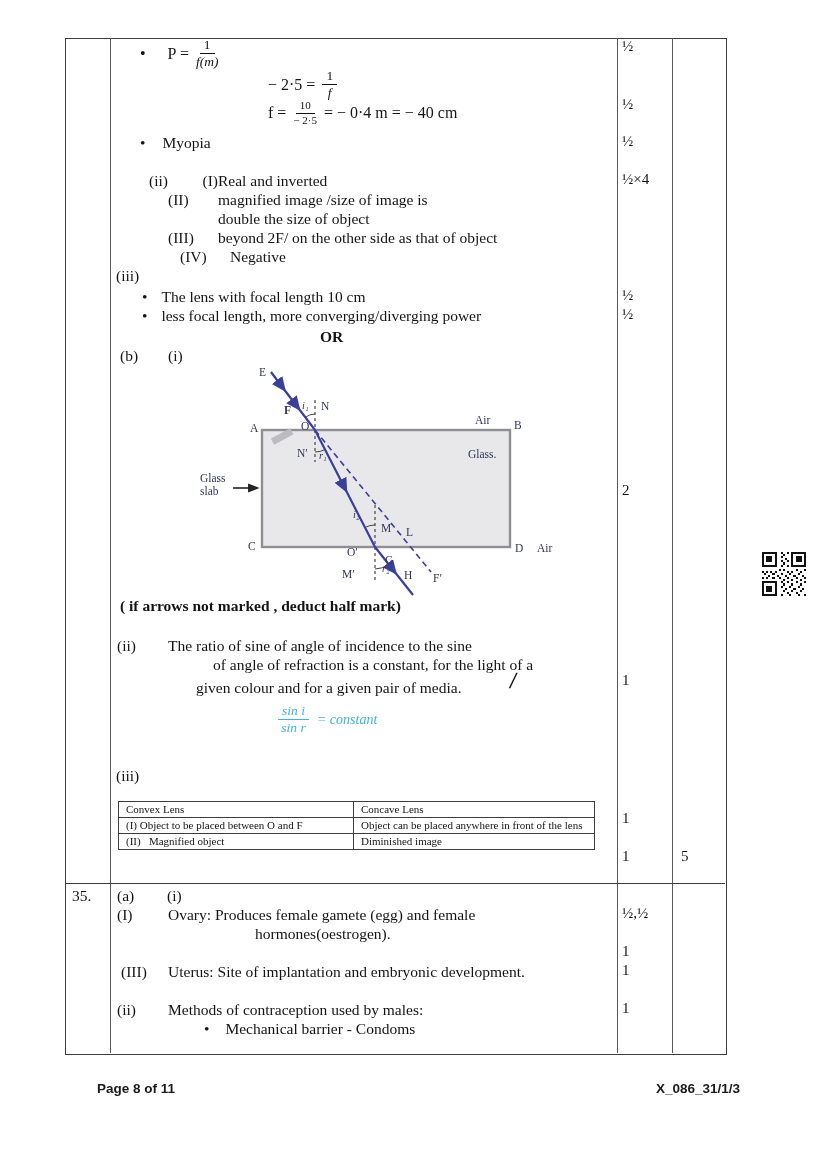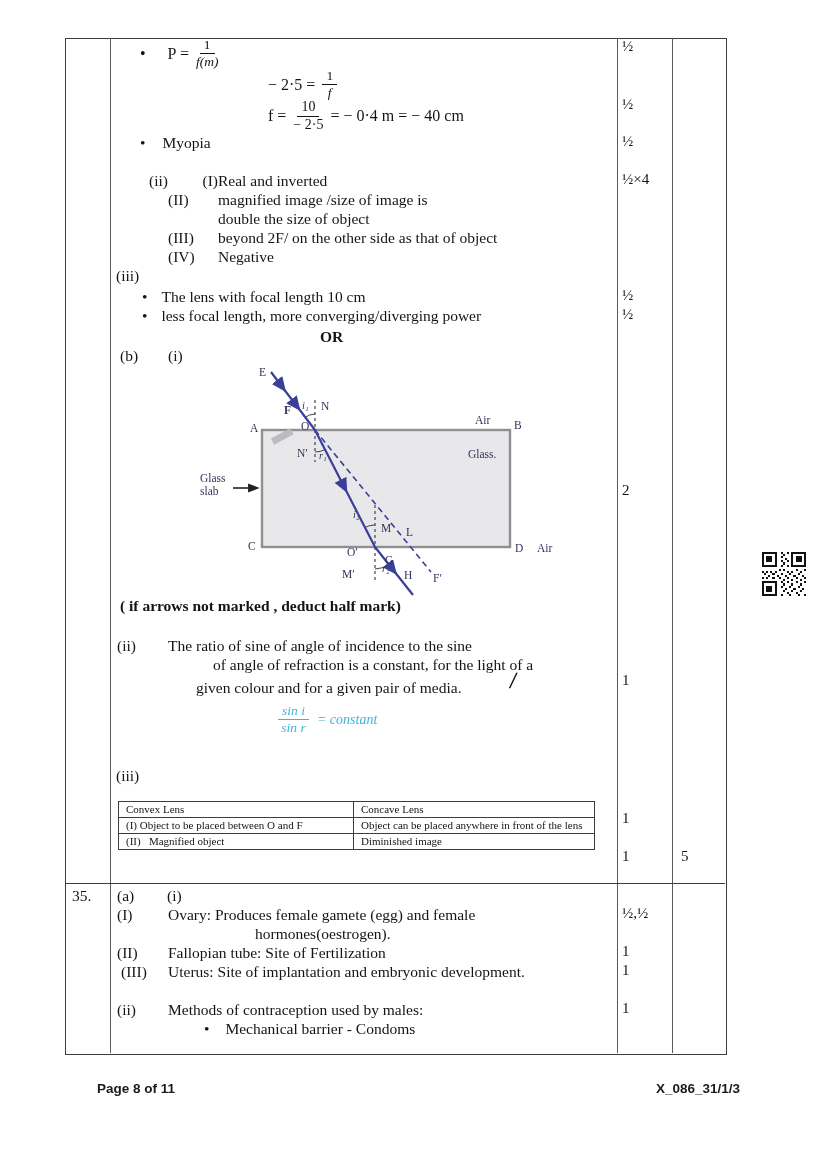--- a/index.html
+++ b/index.html
@@ -60,21 +60,21 @@
   <div class="abs frow" style="left:268px;top:69px;">
     <span>− 2·5 =</span>
     <span class="frac">
       <span class="num">1</span>
       <span class="den it">f</span>
     </span>
   </div>
 
   <div class="abs frow" style="left:268px;top:100px;">
     <span>f =</span>
-    <span class="frac" style="font-size:14px;">
+    <span class="frac" style="font-size:11px;">
       <span class="num">10</span>
       <span class="den">− 2·5</span>
     </span>
     <span>= − 0·4 m = − 40 cm</span>
   </div>
 
   <div class="abs t bullet" style="left:140px;top:133px;">
     <span>•</span>
     <span>Myopia</span>
   </div>
@@ -84,21 +84,21 @@
   </div>
   <div class="abs t" style="left:168px;top:190px;">
     <span class="lbl" style="width:50px;">(II)</span><span>magnified image /size of image is</span>
   </div>
   <div class="abs t" style="left:218px;top:209px;">
     <span>double the size of object</span>
   </div>
   <div class="abs t" style="left:168px;top:228px;">
     <span class="lbl" style="width:50px;">(III)</span><span>beyond 2F/ on the other side as that of object</span>
   </div>
-  <div class="abs t" style="left:168px;top:247px;">
+  <div class="abs t" style="left:180px;top:247px;">
     <span class="lbl" style="width:50px;">(IV)</span><span>Negative</span>
   </div>
 
   <div class="abs t" style="left:116px;top:266px;">(iii)</div>
   <div class="abs t bullet" style="left:142px;top:287px;gap:14px;">
     <span>•</span>
     <span>The lens with focal length 10 cm</span>
   </div>
   <div class="abs t bullet" style="left:142px;top:306px;gap:14px;">
     <span>•</span>
@@ -214,23 +214,20 @@
 
   <div class="abs t" style="left:72px;top:886px;">35.</div>
   <div class="abs t" style="left:117px;top:886px;">
     <span class="lbl" style="width:50px;">(a)</span><span>(i)</span>
   </div>
   <div class="abs t" style="left:117px;top:905px;">
     <span class="lbl" style="width:51px;">(I)</span><span>Ovary: Produces female gamete (egg) and female</span>
   </div>
   <div class="abs t" style="left:255px;top:924px;">
     <span>hormones(oestrogen).</span>
-  </div>
-  <div class="abs t" style="left:117px;top:943px;">
-    <span class="lbl" style="width:51px;">(II)</span><span>Fallopian tube: Site of Fertilization</span>
   </div>
   <div class="abs t" style="left:117px;top:1000px;">
     <span class="lbl" style="width:51px;">(ii)</span><span>Methods of contraception used by males:</span>
   </div>
   <div class="abs t" style="left:121px;top:962px;">
     <span class="lbl" style="width:47px;">(III)</span><span>Uterus: Site of implantation and embryonic development.</span>
   </div>
   <div class="abs t bullet" style="left:204px;top:1019px;gap:16px;">
     <span>•</span>
     <span>Mechanical barrier - Condoms</span>

